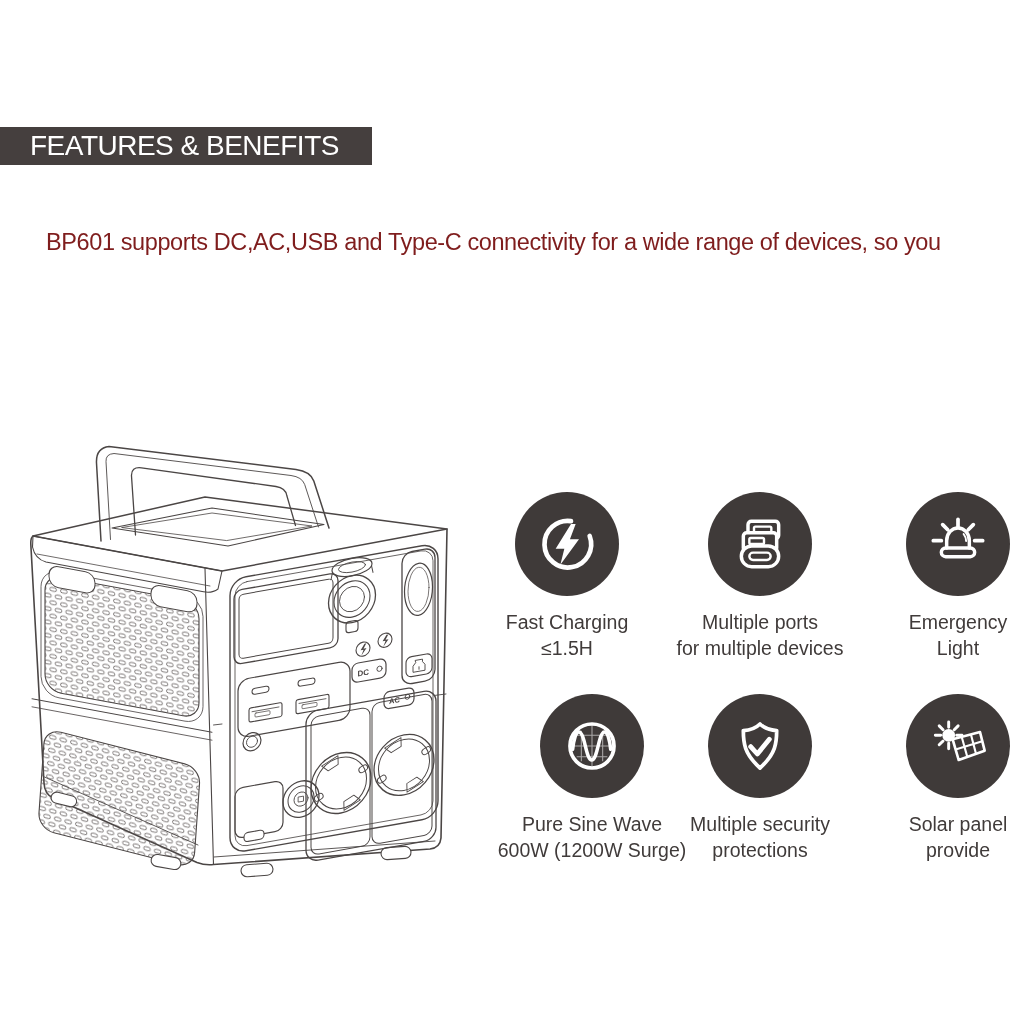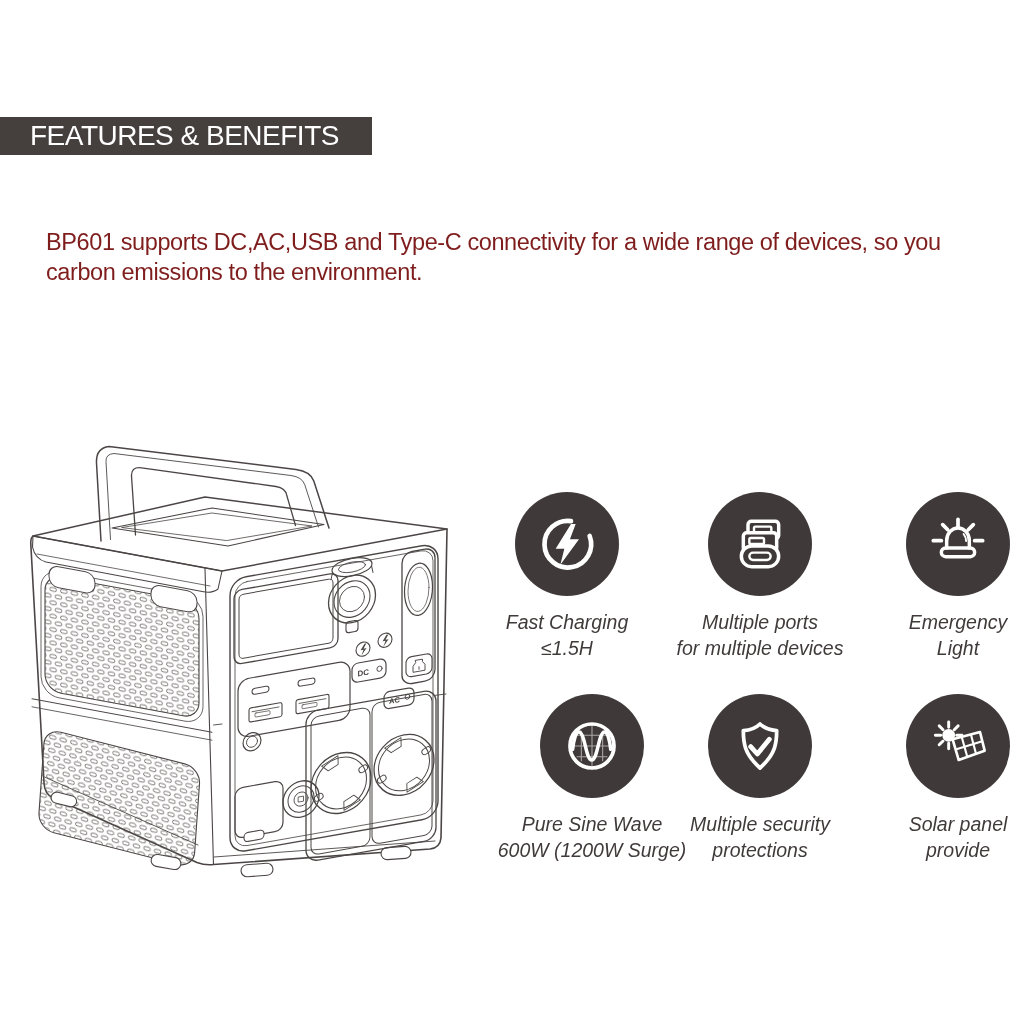--- a/index.html
+++ b/index.html
@@ -1,21 +1,21 @@
 <!DOCTYPE html>
 <html><head>
 <meta charset="utf-8">
 <style>
   html,body{margin:0;padding:0;}
   body{
     width:1024px;height:1024px;position:relative;background:#ffffff;
     font-family:"Liberation Sans", sans-serif;overflow:hidden;
   }
   .header-bar{
-    position:absolute;left:0;top:117px;width:372px;height:38px;
+    position:absolute;left:0;top:127px;width:372px;height:38px;
     background:#453F3E;display:flex;align-items:center;
   }
   .header-bar .title{
     color:#ffffff;font-size:28px;letter-spacing:-0.5px;padding-left:30px;
     white-space:nowrap;
   }
   .intro{
     position:absolute;left:46px;top:227px;width:960px;color:#7f1d1d;
     font-size:23.5px;letter-spacing:-0.4px;line-height:30px;
   }
@@ -23,39 +23,38 @@
   .device{position:absolute;left:15px;top:428px;width:460px;height:470px;}
   .feature{
     position:absolute;width:212px;display:flex;flex-direction:column;align-items:center;
   }
   .badge{
     width:104px;height:104px;border-radius:50%;background:#3F3A39;
     display:flex;align-items:center;justify-content:center;margin-bottom:13px;flex:0 0 auto;
   }
   .badge svg{width:64px;height:64px;display:block;}
   .flabel{
-    font-size:19.5px;line-height:26px;color:#403B3A;text-align:center;white-space:nowrap;font-style:italic;
+    font-size:19.5px;line-height:26px;color:#403B3A;text-align:center;white-space:nowrap;
   }
   .f1{left:461px;top:492px;}
   .f2{left:654px;top:492px;}
   .f3{left:852px;top:492px;}
   .f4{left:486px;top:694px;justify-content:center;}
   .f5{left:654px;top:694px;}
   .f6{left:852px;top:694px;}
 </style>
 </head>
 <body>
 
 <div class="header-bar">
   <span class="title">FEATURES &amp; BENEFITS</span>
 </div>
 
 <div class="intro">
   <div>BP601 supports DC,AC,USB and Type-C connectivity for a wide range of devices, so you</div>
-  <div>carbon emissions to the environment.</div>
 </div>
 
 <svg class="device" viewBox="0 0 460 470">
   <defs>
     <pattern id="vent" width="10.6" height="13.4" patternUnits="userSpaceOnUse">
       <rect x="1" y="1" width="6.6" height="3.6" rx="1.8" fill="none" stroke="#56504F" stroke-width="0.75"></rect>
       <rect x="-4.3" y="7.7" width="6.6" height="3.6" rx="1.8" fill="none" stroke="#56504F" stroke-width="0.75"></rect>
       <rect x="6.3" y="7.7" width="6.6" height="3.6" rx="1.8" fill="none" stroke="#56504F" stroke-width="0.75"></rect>
     </pattern>
   </defs>

